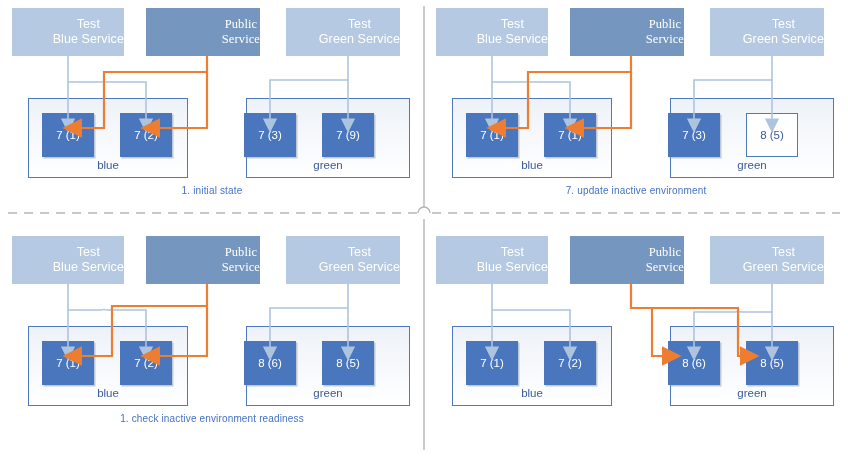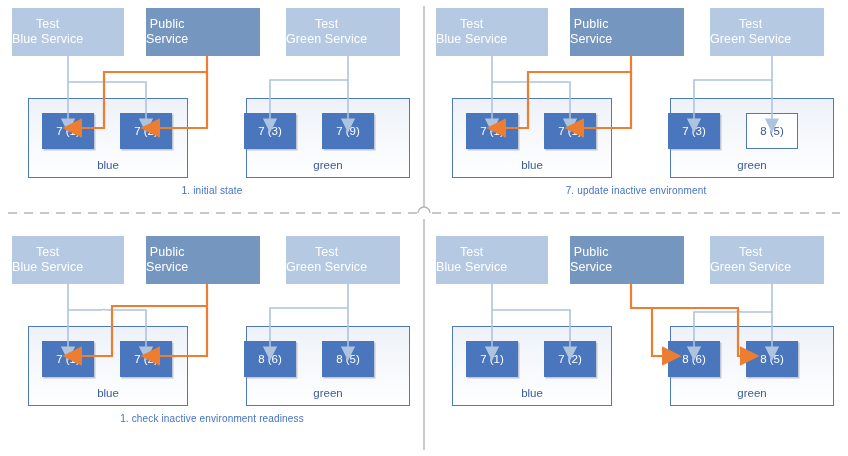--- a/index.html
+++ b/index.html
@@ -16,33 +16,33 @@
   #panel-2{left:424px;top:0;}
   #panel-3{left:0;top:228px;}
   #panel-4{left:424px;top:228px;}
 
   .panel-inner{position:absolute;left:0;top:0;width:424px;height:228px;}
 
   
   .svc{
     position:absolute;
     box-sizing:border-box;
-    display:flex;align-items:center;justify-content:flex-start;
+    display:flex;align-items:center;justify-content:flex-end;
     text-align:center;
     color:#ffffff;
     font-size:12.5px;
     line-height:15px;
     letter-spacing:.1px;
   }
   .svc-light{background:#b5c9e2;}
   .svc-dark{background:#7596be;}
   .svc .svc-lbl{display:block;white-space:pre-line;}
 
   .svc-blue  {left:12px;  top:8px;  width:112px;height:48px;}
-  .svc-public{left:146px; top:8px;  width:114px;height:48px;}
+  .svc-public{left:146px; top:8px;  width:114px;height:48px;font-family:Liberation Serif, serif;}
   .svc-green {left:286px; top:8px;  width:114px;height:48px;}
 
   
   .env{
     position:absolute;
     box-sizing:border-box;
     border:1px solid #4f79bd;
     background:linear-gradient(180deg,#eef2f8 0%,#f7f9fc 55%,#ffffff 100%);
   }
   .env-blue {left:28px; top:98px; width:160px;height:80px;padding-left:23px;}
@@ -54,21 +54,21 @@
     text-align:center;
     font-size:11.5px;
     color:#3b5a99;
   }
 
   
   .ver{
     position:absolute;
     box-sizing:border-box;
     display:flex;align-items:center;justify-content:center;
-    width:52px;height:36px;
+    width:52px;height:44px;
     font-size:11.5px;
     background:#4a76be;
     color:#ffffff;
     box-shadow:1.5px 1.5px 0 rgba(150,160,175,.55);
   }
   .ver.outline{
     background:#ffffff;
     color:#3b5a99;
     border:1px solid #4f79bd;
     box-shadow:none;

